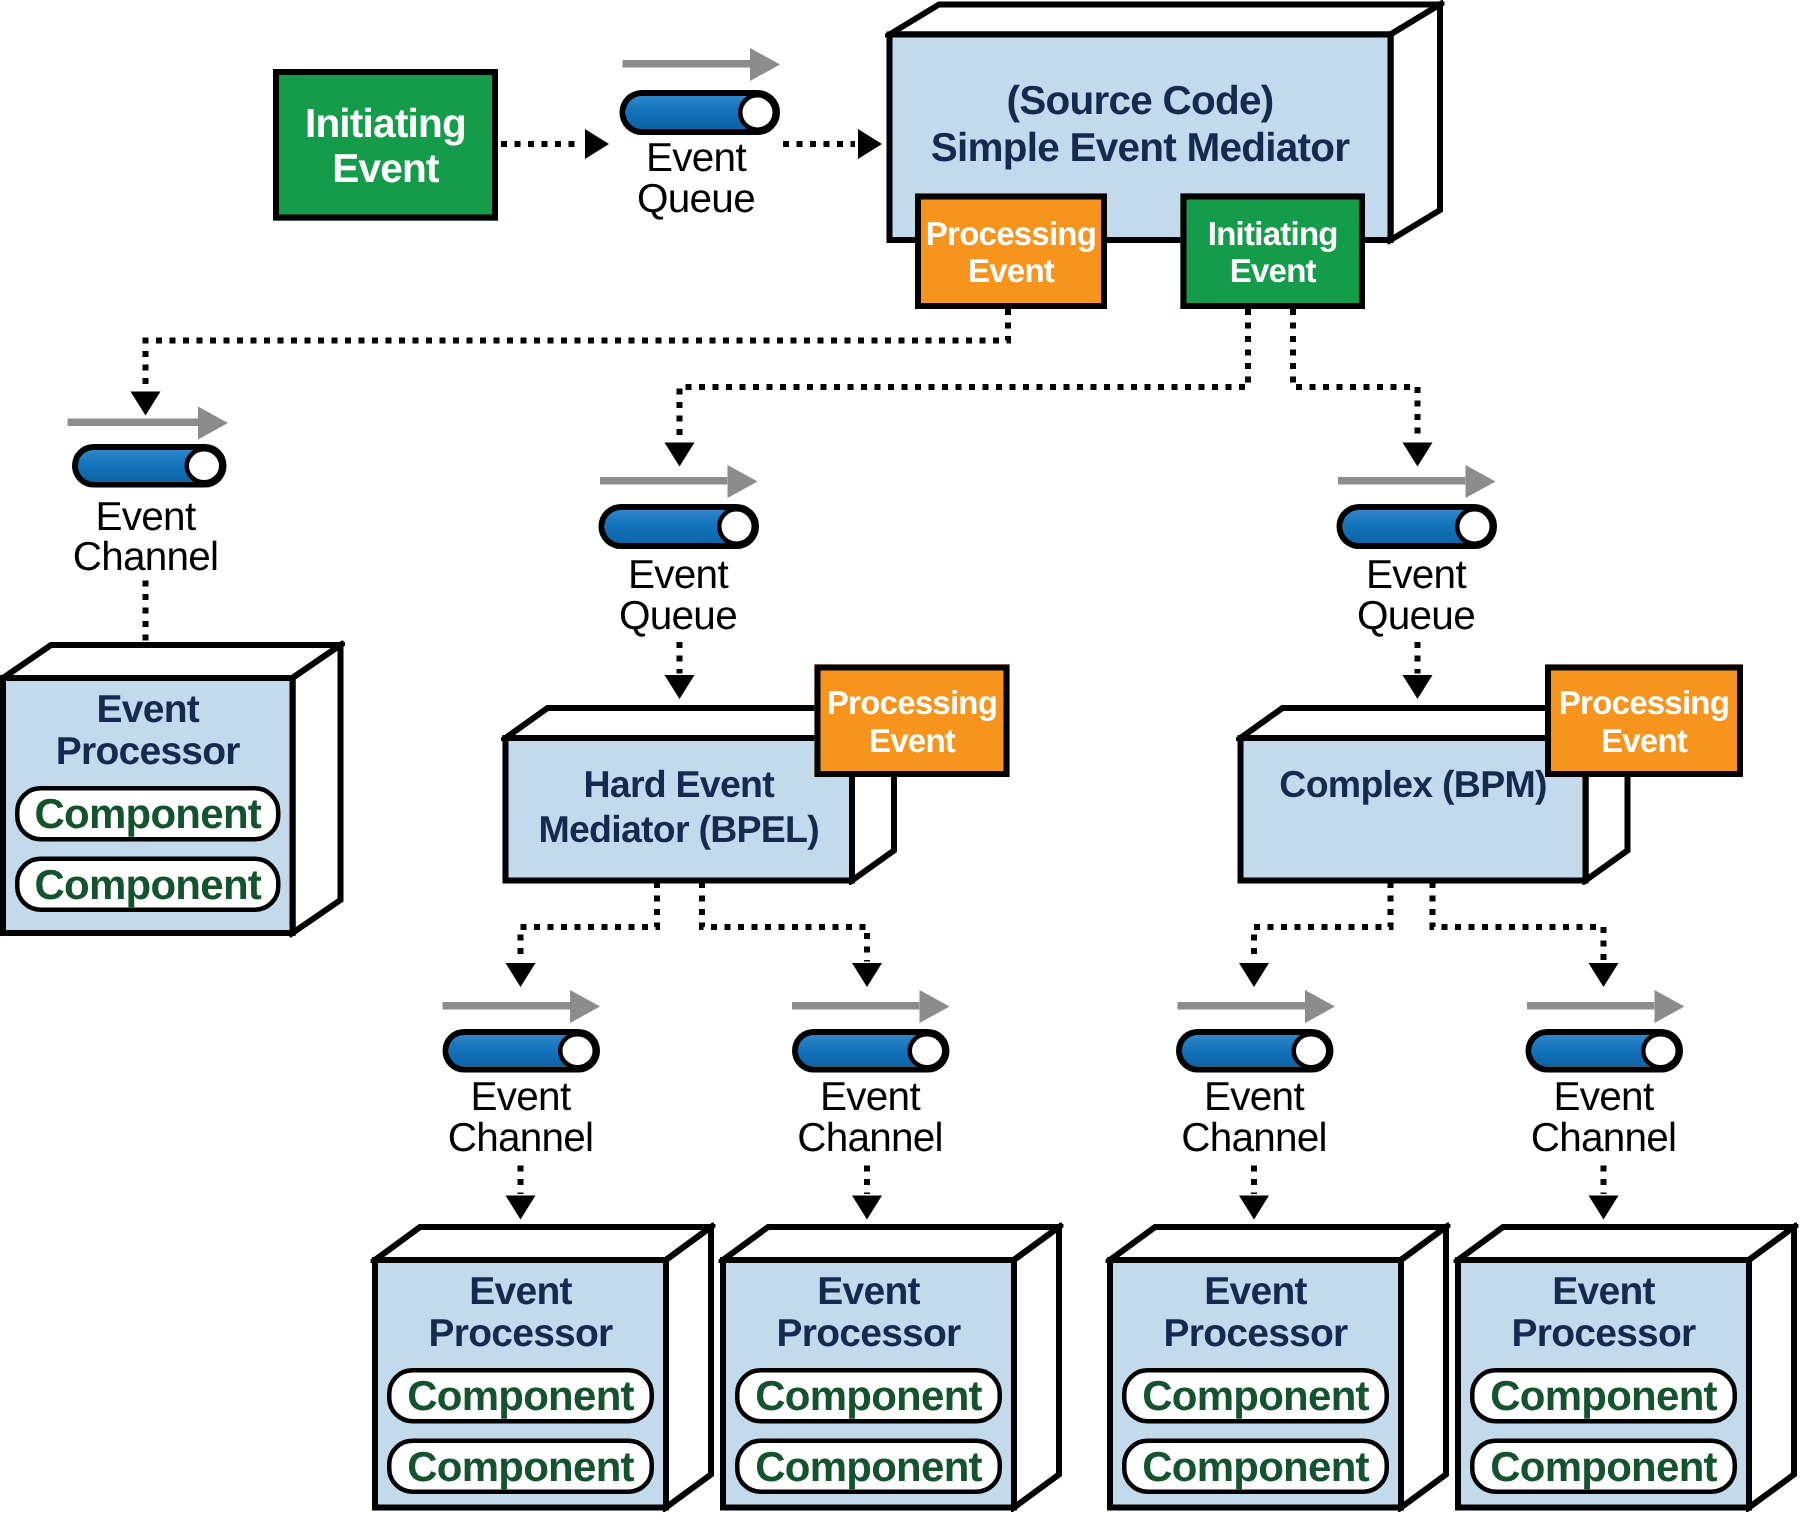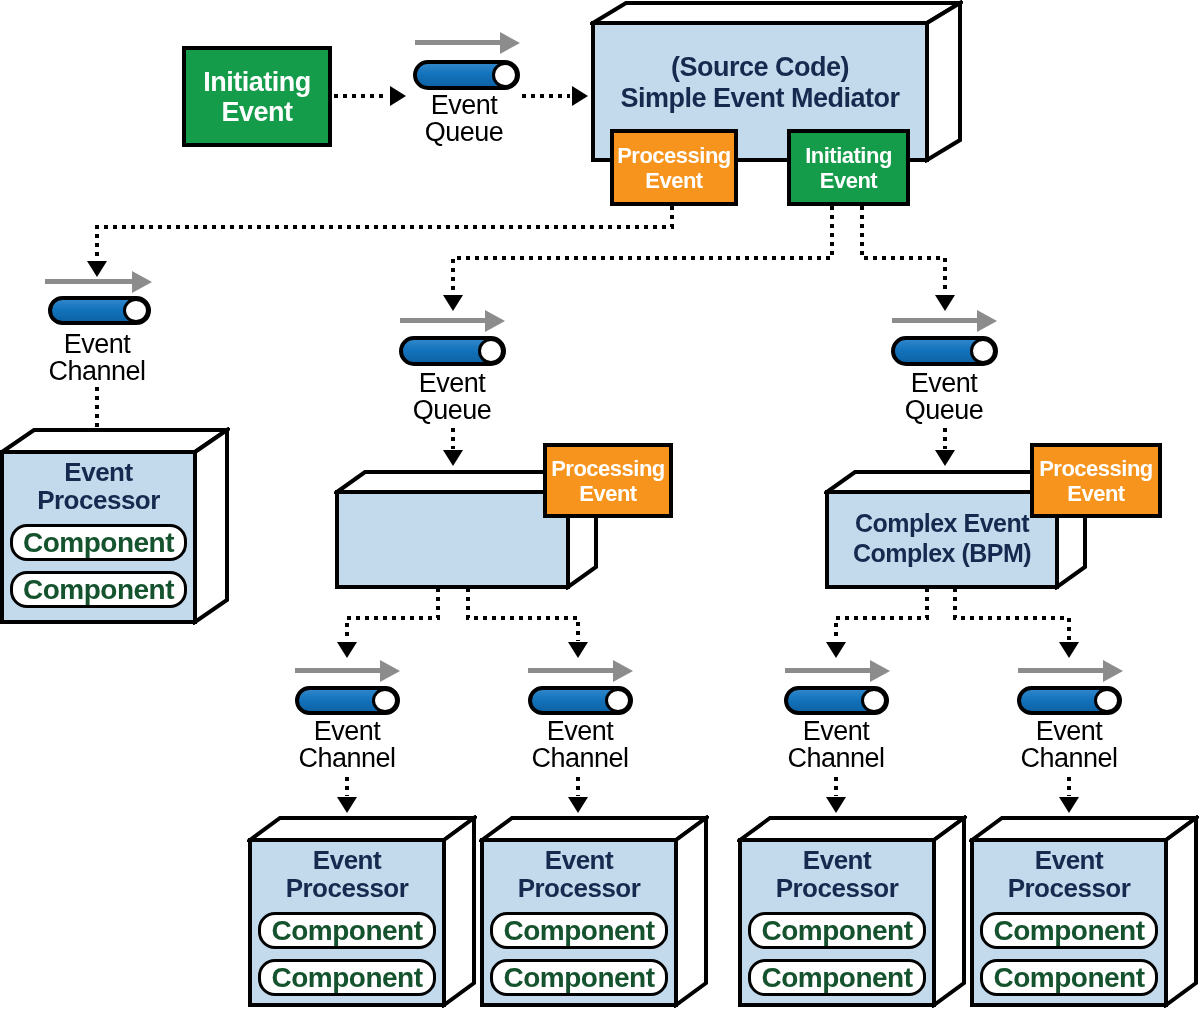--- a/index.html
+++ b/index.html
@@ -182,41 +182,44 @@
     <span>Queue</span>
   </div>
 
   <div class="box3d" style="left:334px;top:469px;">
     <svg width="265" height="121" viewBox="-3 -3 265 121">
       <polygon class="face-top" points="0,20 28,0 259,0 231,20"></polygon>
       <polygon class="face-side" points="231,20 259,0 259,95 231,115"></polygon>
       <rect class="face-front" x="0" y="20" width="231" height="95"></rect>
     </svg>
   </div>
+  <div class="m-title" style="left:337px;top:508px;width:231px;font-size:25px;line-height:30px;">
+    <span>Hard Event</span>
+    <span>Mediator (BPEL)</span>
+  </div>
   <div class="badge orange" style="left:543px;top:443px;width:130px;height:75px;font-size:22px;line-height:25px;">
     <span>Processing</span>
     <span>Event</span>
   </div>
 
   <div class="garrow" style="left:892px;top:318px;width:85px;"></div>
   <div class="cyl" style="left:891px;top:336px;width:107px;height:30px;"></div>
   <div class="flow-label" style="left:864px;top:370px;">
     <span>Event</span>
     <span>Queue</span>
   </div>
 
   <div class="box3d" style="left:824px;top:469px;">
     <svg width="264" height="121" viewBox="-3 -3 264 121">
       <polygon class="face-top" points="0,20 28,0 258,0 230,20"></polygon>
       <polygon class="face-side" points="230,20 258,0 258,95 230,115"></polygon>
       <rect class="face-front" x="0" y="20" width="230" height="95"></rect>
     </svg>
   </div>
   <div class="m-title" style="left:827px;top:508px;width:230px;font-size:25px;line-height:30px;">
-    <span>Complex Event</span>
     <span>Complex (BPM)</span>
   </div>
   <div class="badge orange" style="left:1030px;top:443px;width:132px;height:75px;font-size:22px;line-height:25px;">
     <span>Processing</span>
     <span>Event</span>
   </div>
 
   <div class="garrow" style="left:295px;top:668px;width:85px;"></div>
   <div class="cyl" style="left:295px;top:686px;width:105px;height:29px;"></div>
   <div class="flow-label" style="left:267px;top:718px;">

